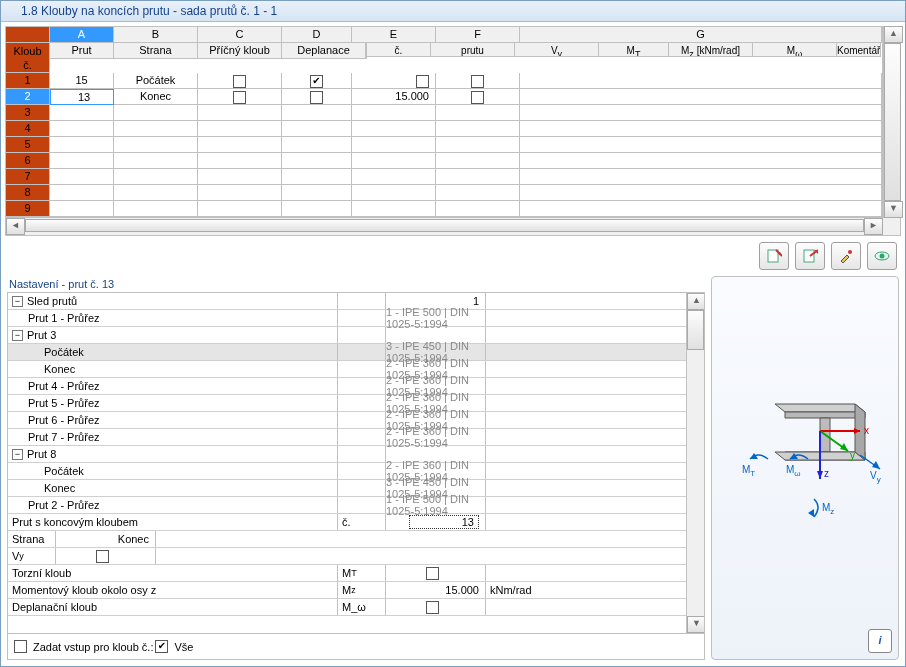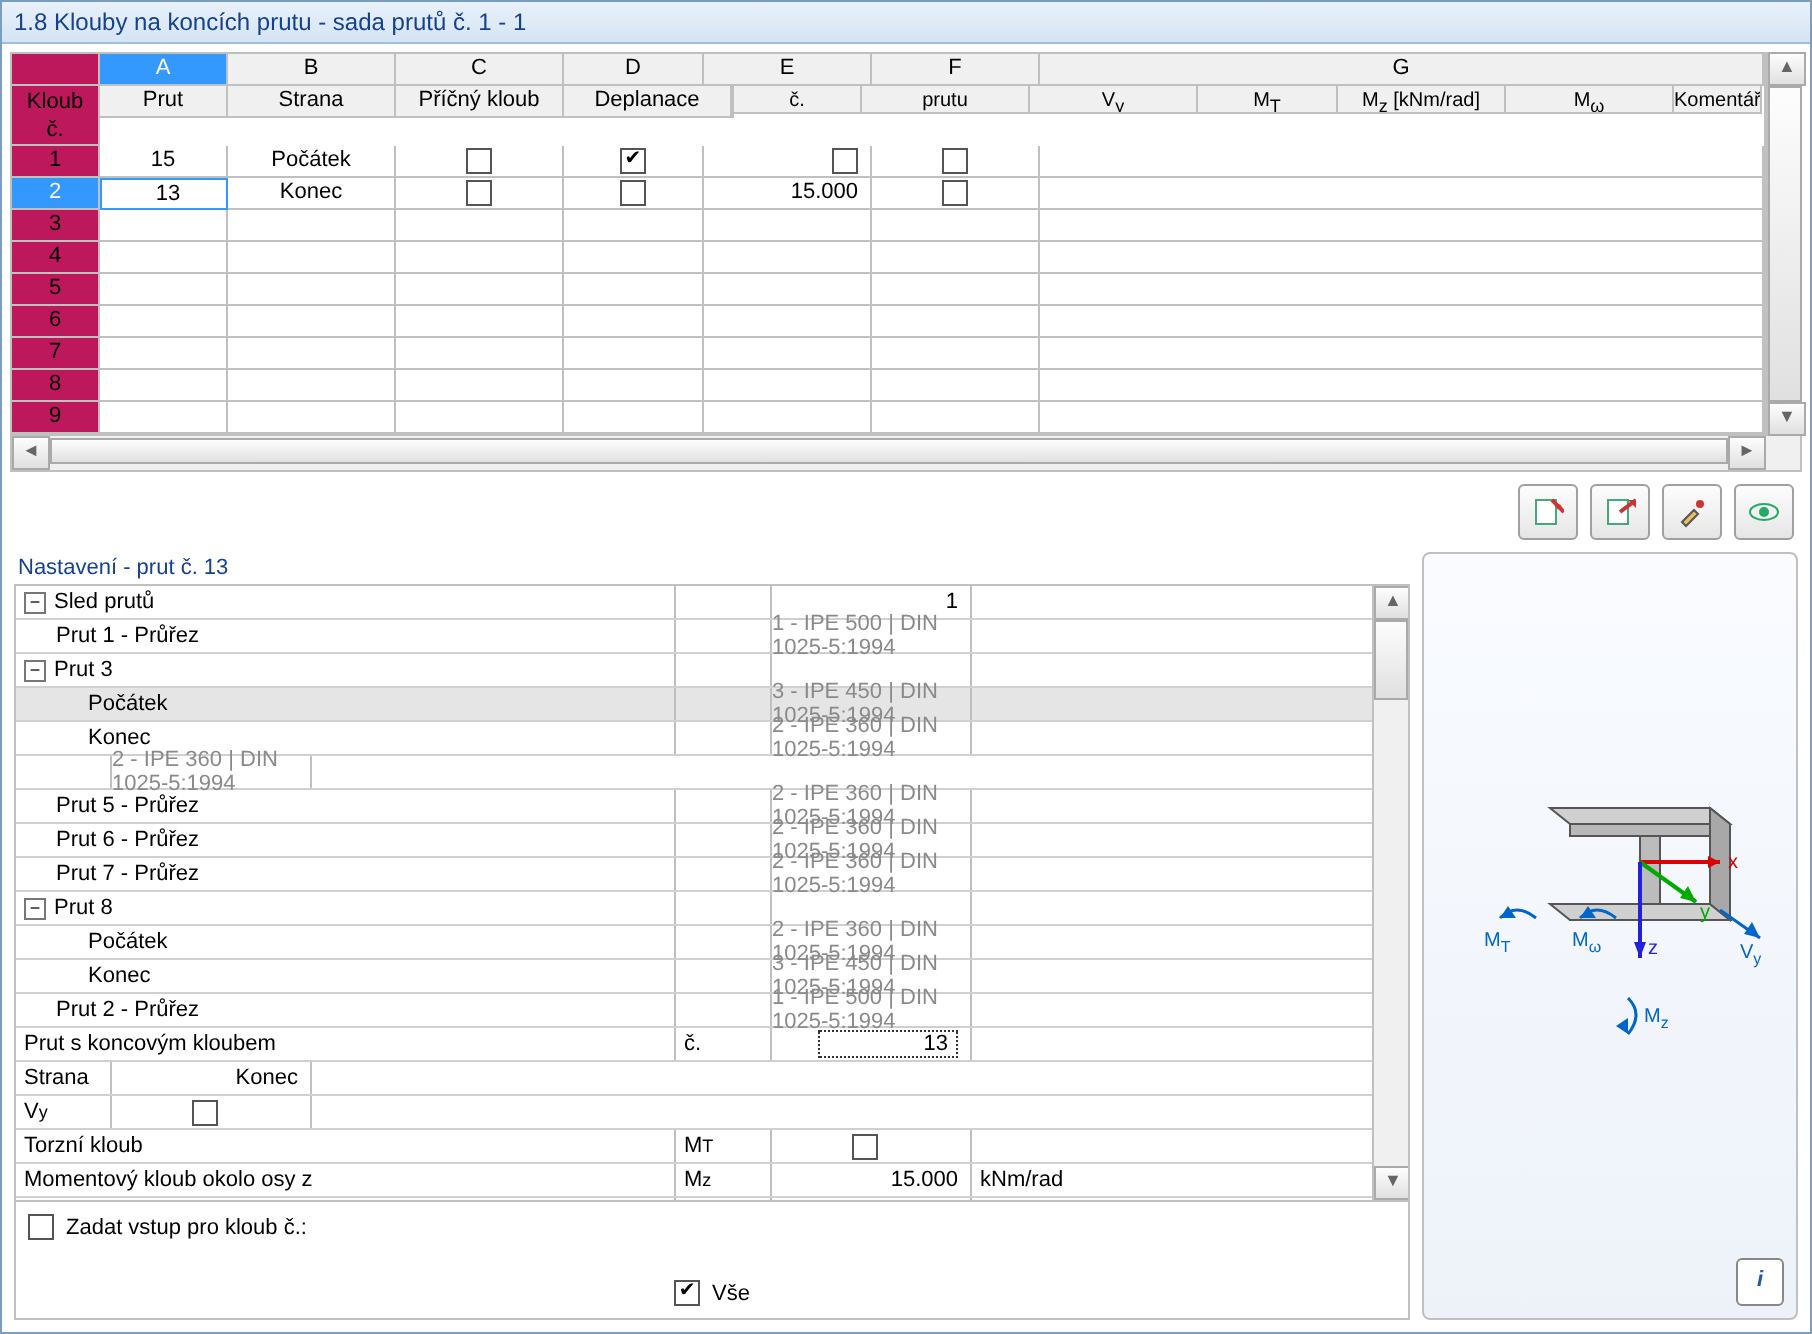--- a/index.html
+++ b/index.html
@@ -1,24 +1,24 @@
 <!DOCTYPE html>
 <html><head>
 <meta charset="utf-8">
 <style>
 html,body{margin:0;padding:0;font-family:"Segoe UI",Tahoma,Arial,sans-serif;font-size:11px;color:#000;background:#fff}
 .window{width:906px;height:667px;border:1px solid #7a9ec0;box-sizing:border-box;display:flex;flex-direction:column;background:#fff}
-.titlebar{background:linear-gradient(#e9f1fa,#d5e4f3);padding:3px 6px;font-size:12px;color:#15428b;border-bottom:1px solid #a3bde0}
+.titlebar{background:linear-gradient(#e9f1fa,#d5e4f3);padding:3px 20px;font-size:12px;color:#15428b;border-bottom:1px solid #a3bde0}
 .top-pane{padding:4px 4px 0 4px}
 .tgrid{border:1px solid #c0c0c0}
 .trow{display:flex}
 .th,.td{border-right:1px solid #c0c0c0;border-bottom:1px solid #c0c0c0;box-sizing:border-box;height:16px;line-height:15px;text-align:center;background:#fff;font-size:11px;overflow:hidden}
 .th{background:#f0f0f0}
 .th.sel{background:#3399ff;color:#fff}
-.rowh{width:44px;background:#be185d}
+.rowh{width:44px;background:#c2410c}
 .rowh.sel{background:#3399ff;color:#fff}
 .cA{width:64px}.cB{width:84px}.cC{width:84px}.cD{width:70px}.cE{width:84px}.cF{width:84px}.cG{flex:1}
 .th.letter{height:16px}
 .th.sub{height:14px;font-size:10px}
 .td.cellsel{border:1px solid #3399ff}
 .td input{width:100%;border:none;text-align:center;font-size:11px;background:transparent}
 .cb{display:inline-block;width:11px;height:11px;border:1px solid #555;background:#fff;vertical-align:middle;font-size:10px;line-height:10px}
 .cb.chk::before{content:"✔";display:block;color:#000;font-size:10px;text-align:center;line-height:10px}
 .hscroll{display:flex;align-items:center;border:1px solid #c0c0c0;border-top:none;height:17px;background:#f0f0f0}
 .sbtn{width:17px;height:15px;border:1px solid #aaa;background:linear-gradient(#fdfdfd,#e0e0e0);text-align:center;font-size:9px;line-height:13px;margin:0;color:#666}
@@ -35,21 +35,21 @@
 .prow{display:flex;height:16px;border-bottom:1px solid #d0d0d0}
 .prow.sel{background:#e5e5e5}
 .pL{flex:0 0 330px;border-right:1px solid #c0c0c0;display:flex;align-items:center;padding-left:4px;box-sizing:border-box}
 .pM{flex:0 0 48px;border-right:1px solid #c0c0c0;display:flex;align-items:center;padding-left:4px;box-sizing:border-box}
 .pV{flex:0 0 100px;border-right:1px solid #c0c0c0;display:flex;align-items:center;justify-content:flex-end;padding-right:6px;box-sizing:border-box}
 .pU{flex:1;display:flex;align-items:center;padding-left:4px}
 .gray{color:#8a8a8a}
 .tree-sq{display:inline-block;width:9px;height:9px;border:1px solid #777;text-align:center;line-height:8px;font-size:9px;margin-right:4px;background:#fff}
 .ind1{padding-left:16px}.ind2{padding-left:32px}
 .dotted{border:1px dotted #333;padding:0 4px;min-width:60px;text-align:right}
-.footer-opts{border:1px solid #c0c0c0;border-top:none;padding:6px;display:flex;flex-direction:column;gap:20px}
+.footer-opts{border:1px solid #c0c0c0;border-top:none;padding:6px;display:flex;flex-direction:row;gap:2px}
 .optrow{display:flex;align-items:center;gap:6px}
 .preview{width:188px;border:1px solid #c0c0c0;border-radius:4px;background:linear-gradient(#f9fbff,#edf2f9);display:flex;flex-direction:column;align-items:center;padding:6px;box-sizing:border-box}
 .preview-info{align-self:flex-end;width:22px;height:22px;border:1px solid #888;border-radius:3px;background:#fff;font-weight:bold;color:#2159a5;text-align:center;line-height:20px;font-style:italic;margin-top:4px}
 .preview-canvas{flex:1;width:100%;display:flex;align-items:center;justify-content:center}
 svg.beam{width:170px}
 .vsb-thumb{flex:0 0 40px;border:1px solid #aaa;background:linear-gradient(#fdfdfd,#e0e0e0);margin:0;box-sizing:border-box}
 sub{font-size:9px}
 </style>
 </head>
 <body>
@@ -272,20 +272,21 @@
             </div>
             <div class="prow">
               <div class="pL"><span class="ind2"></span>Konec</div>
               <div class="pM"></div>
               <div class="pV" style="">
                 <span class="gray">2 - IPE 360 | DIN 1025-5:1994</span>
               </div>
               <div class="pU"></div>
             </div>
             <div class="prow">
+              <div class="pL"><span class="ind1"></span>Prut 4 - Průřez</div>
               <div class="pM"></div>
               <div class="pV" style="">
                 <span class="gray">2 - IPE 360 | DIN 1025-5:1994</span>
               </div>
               <div class="pU"></div>
             </div>
             <div class="prow">
               <div class="pL"><span class="ind1"></span>Prut 5 - Průřez</div>
               <div class="pM"></div>
               <div class="pV" style="">

